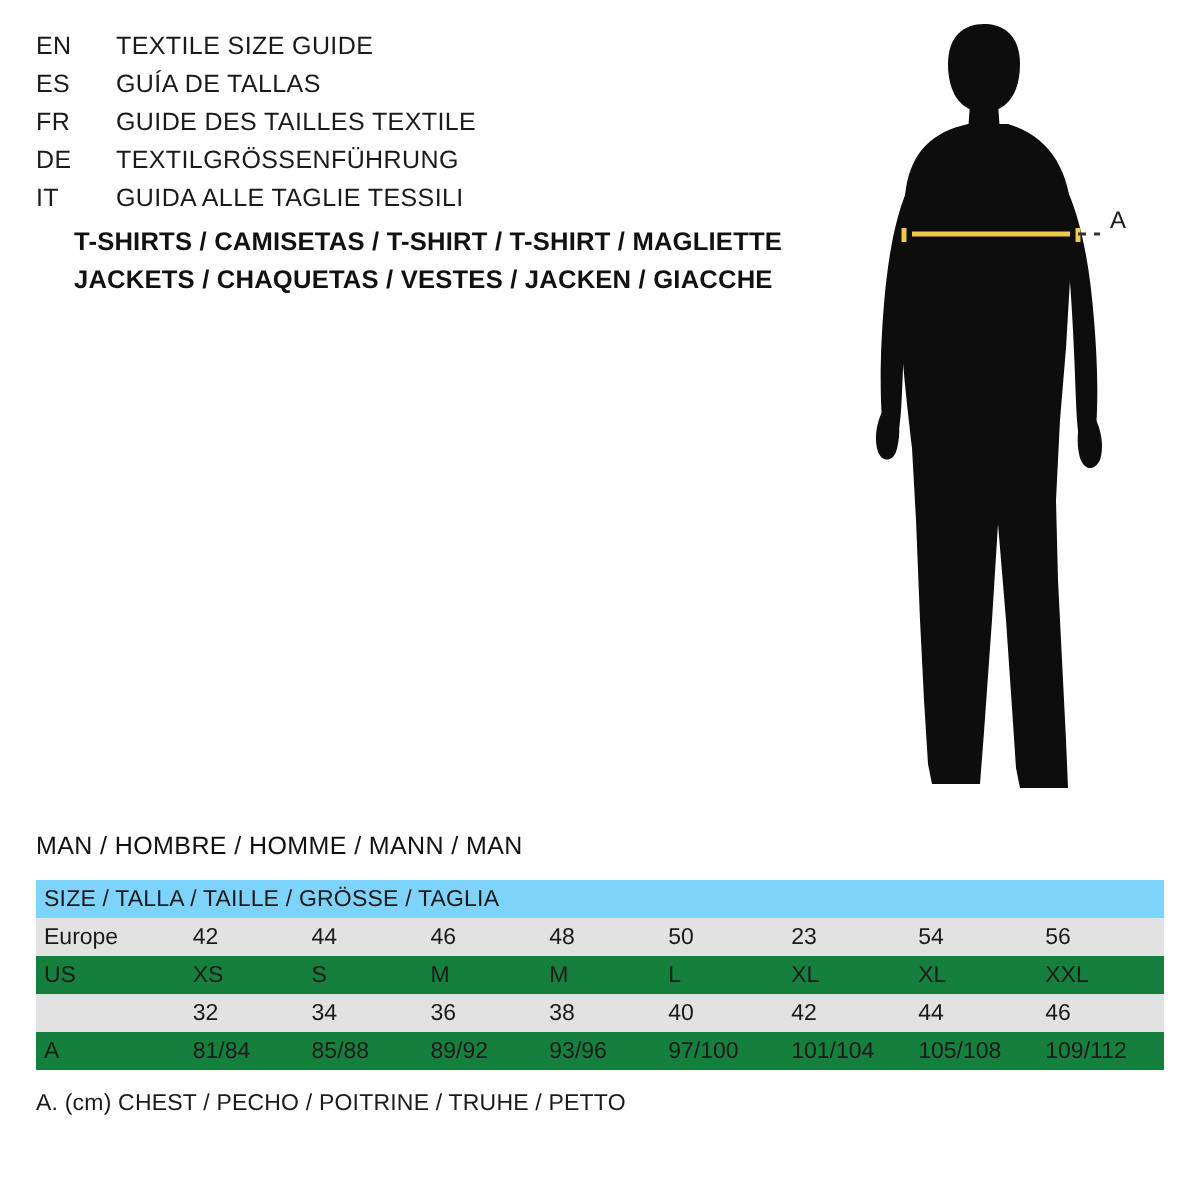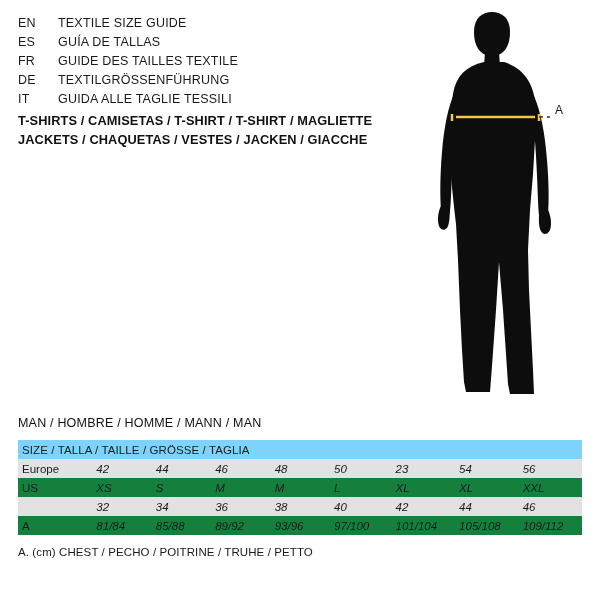--- a/index.html
+++ b/index.html
@@ -50,20 +50,21 @@
     left: 18px;
     top: 111px;
     width: 400px;
   }
   .category-line {
     font-size: 12.8px;
     font-weight: bold;
     letter-spacing: 0.1px;
     line-height: 19px;
     color: #111111;
+    margin-left: 19px;
   }
 
   
   .figure-wrap {
     position: absolute;
     left: 400px;
     top: 10px;
     width: 200px;
     height: 400px;
   }
@@ -117,21 +118,20 @@
     background: #15803d;
   }
   .col-label {
     width: 86px;
     padding-left: 4px !important;
   }
   .cell {
     width: 68px;
     text-align: left;
     padding-left: 4px !important;
-    font-style: italic;
   }
   .head-label {
     padding-left: 4px !important;
   }
 
   
   .footnote {
     position: absolute;
     left: 18px;
     top: 546px;

